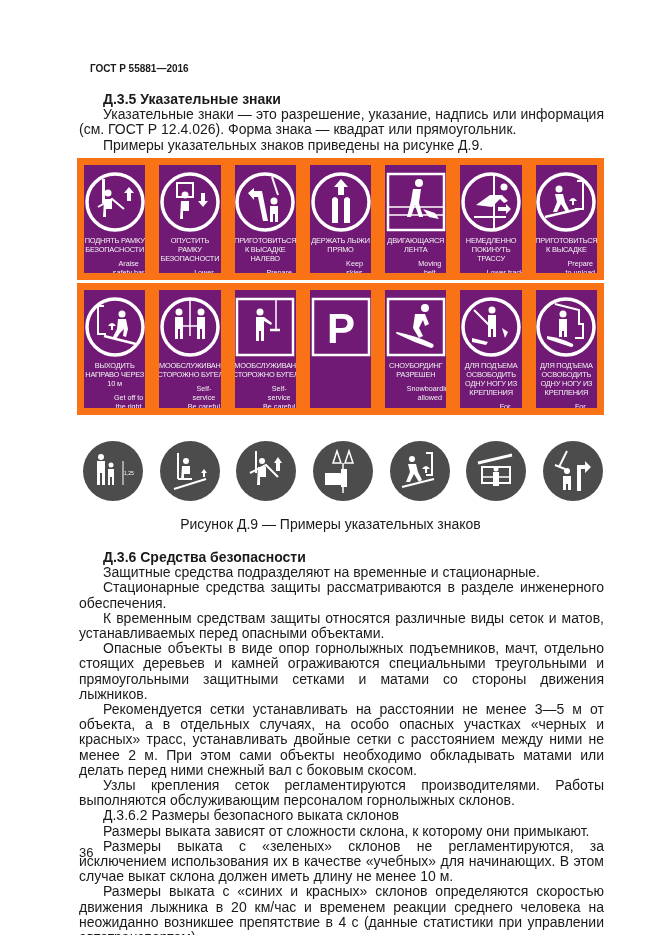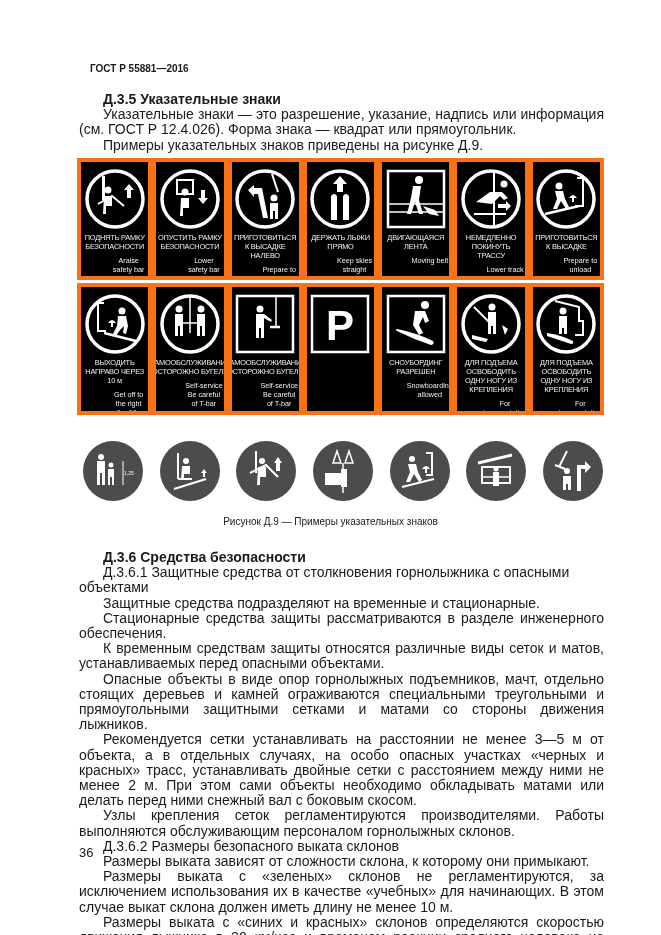--- a/index.html
+++ b/index.html
@@ -3,29 +3,29 @@
 <meta charset="utf-8">
 <style>
   html,body{margin:0;padding:0;background:#fff;}
   body{width:661px;height:935px;position:relative;overflow:hidden;font-family:"Liberation Sans",sans-serif;color:#1a1a1a;}
   .hdr{position:absolute;left:90px;top:63px;font-weight:bold;font-size:10px;}
   .txt{position:absolute;left:79px;width:525px;font-size:14px;line-height:15.2px;}
   .para{margin:0;text-indent:24px;text-align:justify;}
   .head{margin:0;text-indent:24px;font-weight:bold;}
   .sub{margin:0;text-indent:24px;}
   .grid{position:absolute;left:77px;width:527px;display:grid;grid-template-columns:repeat(7,1fr);gap:0 0;}
-  .tile{background:#000000;border:4px solid #f97316;box-sizing:border-box;display:flex;flex-direction:column;align-items:center;color:#f2f2f2;overflow:hidden;}
+  .tile{background:#701a75;border:7px solid #f97316;box-sizing:border-box;display:flex;flex-direction:column;align-items:center;color:#f2f2f2;overflow:hidden;}
   .r1 .tile{height:122px;}
   .r2 .tile{height:132px;}
   .pic{width:62px;height:62px;margin-top:6px;flex:0 0 auto;}
   .ru{font-size:7.4px;line-height:9px;text-align:center;margin-top:3px;letter-spacing:-0.2px;}
   .en{font-size:7.2px;line-height:9px;text-align:center;margin-top:5px;margin-left:28px;}
   .circles{position:absolute;left:83px;top:441px;width:520px;display:flex;justify-content:space-between;}
   .circ{width:60px;height:60px;border-radius:50%;background:#4c4c4c;display:flex;align-items:center;justify-content:center;}
-  .cap{position:absolute;left:0;width:661px;top:516px;text-align:center;font-size:10px;}
+  .cap{position:absolute;left:0;width:661px;top:516px;text-align:center;font-size:14px;}
   .pageno{position:absolute;left:79px;top:845px;font-size:13px;}
 </style>
 </head>
 <body>
 
 <div class="hdr">ГОСТ Р 55881—2016</div>
 
 <div class="txt" style="top:92px">
   <p class="head">Д.3.5 Указательные знаки</p>
   <p class="para">Указательные знаки — это разрешение, указание, надпись или информация (см. ГОСТ Р 12.4.026). Форма знака — квадрат или прямоугольник.</p>
@@ -255,21 +255,20 @@
         <path d="M12 27h8v14h-3v-6h-2v6h-3z" fill="#fff"></path>
         <path d="M26 42v-26h8v-4l6 6-6 6v-4h-4v22z" fill="#fff"></path>
       </svg>
   </div>
 </div>
 
 <div class="cap">Рисунок Д.9 — Примеры указательных знаков</div>
 
 <div class="txt" style="top:550px">
   <p class="head">Д.3.6 Средства безопасности</p>
-  <p class="sub">Д.3.6.1 Защитные средства от столкновения горнолыжника с опасными объектами</p>
   <p class="para">Защитные средства подразделяют на временные и стационарные.</p>
   <p class="para">Стационарные средства защиты рассматриваются в разделе инженерного обеспечения.</p>
   <p class="para">К временным средствам защиты относятся различные виды сеток и матов, устанавливаемых перед опасными объектами.</p>
   <p class="para">Опасные объекты в виде опор горнолыжных подъемников, мачт, отдельно стоящих деревьев и камней ограживаются специальными треугольными и прямоугольными защитными сетками и матами со стороны движения лыжников.</p>
   <p class="para">Рекомендуется сетки устанавливать на расстоянии не менее 3—5 м от объекта, а в отдельных случаях, на особо опасных участках «черных и красных» трасс, устанавливать двойные сетки с расстоянием между ними не менее 2 м. При этом сами объекты необходимо обкладывать матами или делать перед ними снежный вал с боковым скосом.</p>
   <p class="para">Узлы крепления сеток регламентируются производителями. Работы выполняются обслуживающим персоналом горнолыжных склонов.</p>
   <p class="sub">Д.3.6.2 Размеры безопасного выката склонов</p>
   <p class="para">Размеры выката зависят от сложности склона, к которому они примыкают.</p>
   <p class="para">Размеры выката с «зеленых» склонов не регламентируются, за исключением использования их в качестве «учебных» для начинающих. В этом случае выкат склона должен иметь длину не менее 10 м.</p>
   <p class="para">Размеры выката с «синих и красных» склонов определяются скоростью движения лыжника в 20 км/час и временем реакции среднего человека на неожиданно возникшее препятствие в 4 с (данные статистики при управлении автотранспортом).</p>

